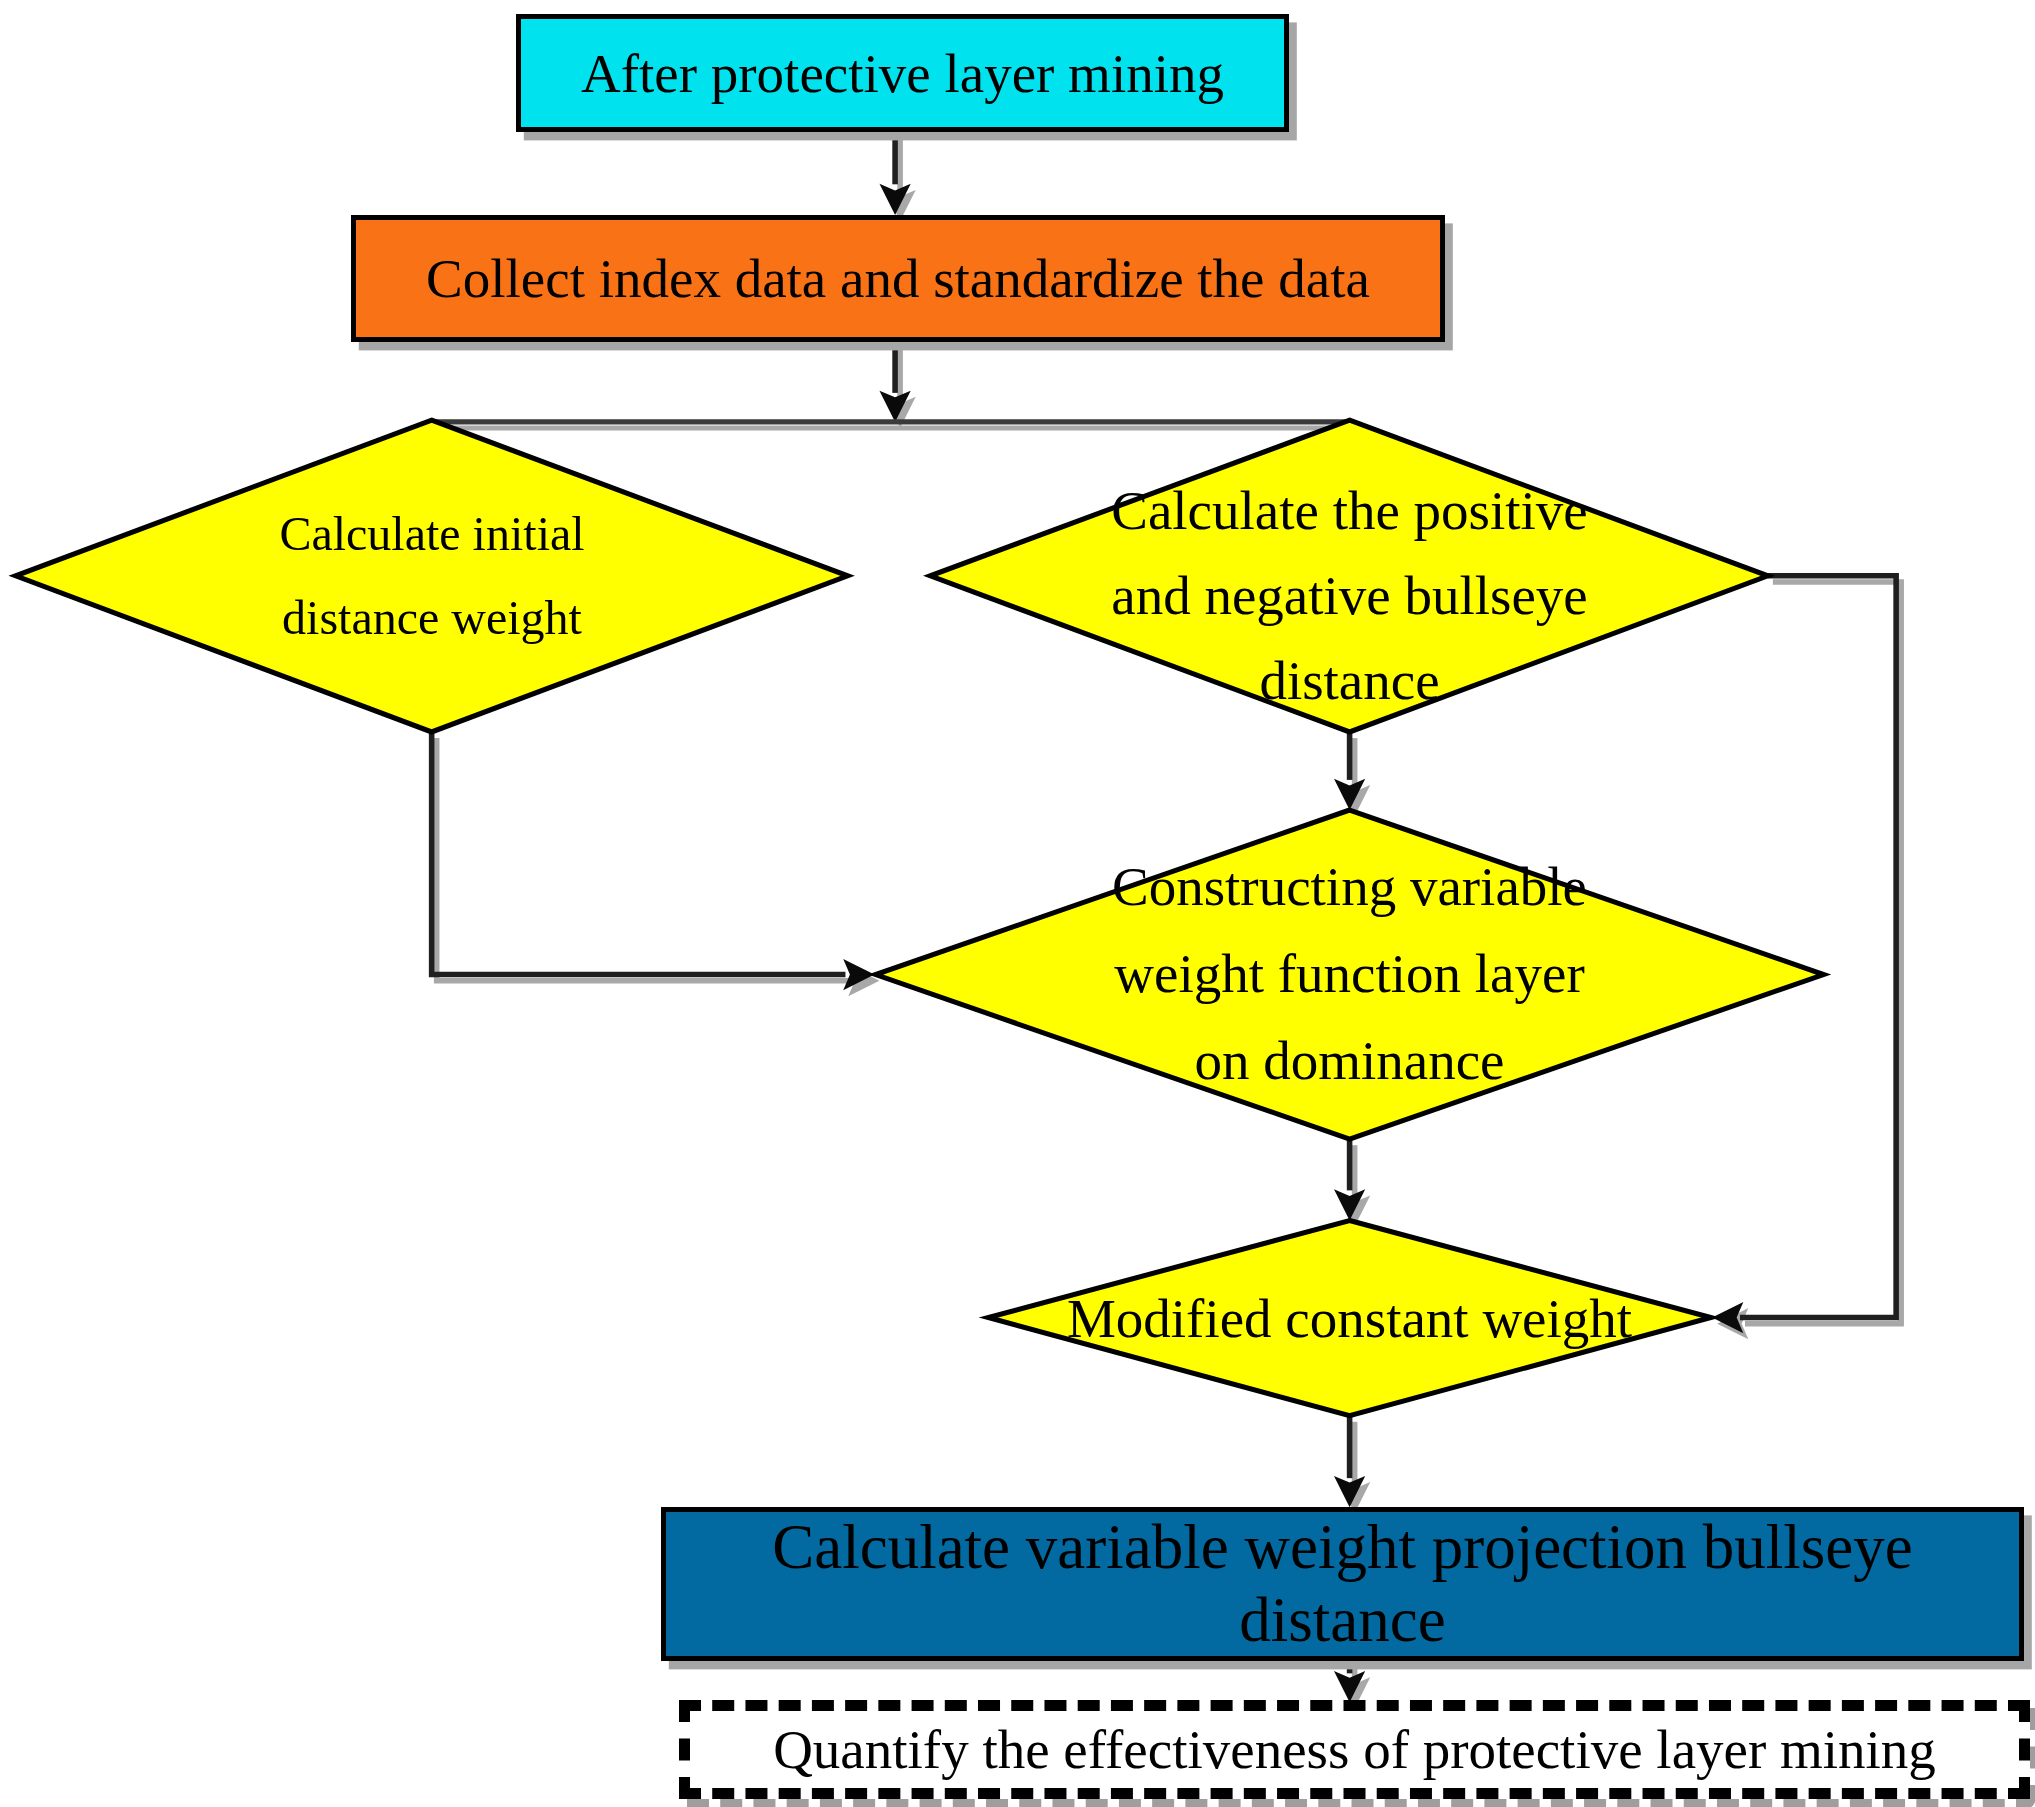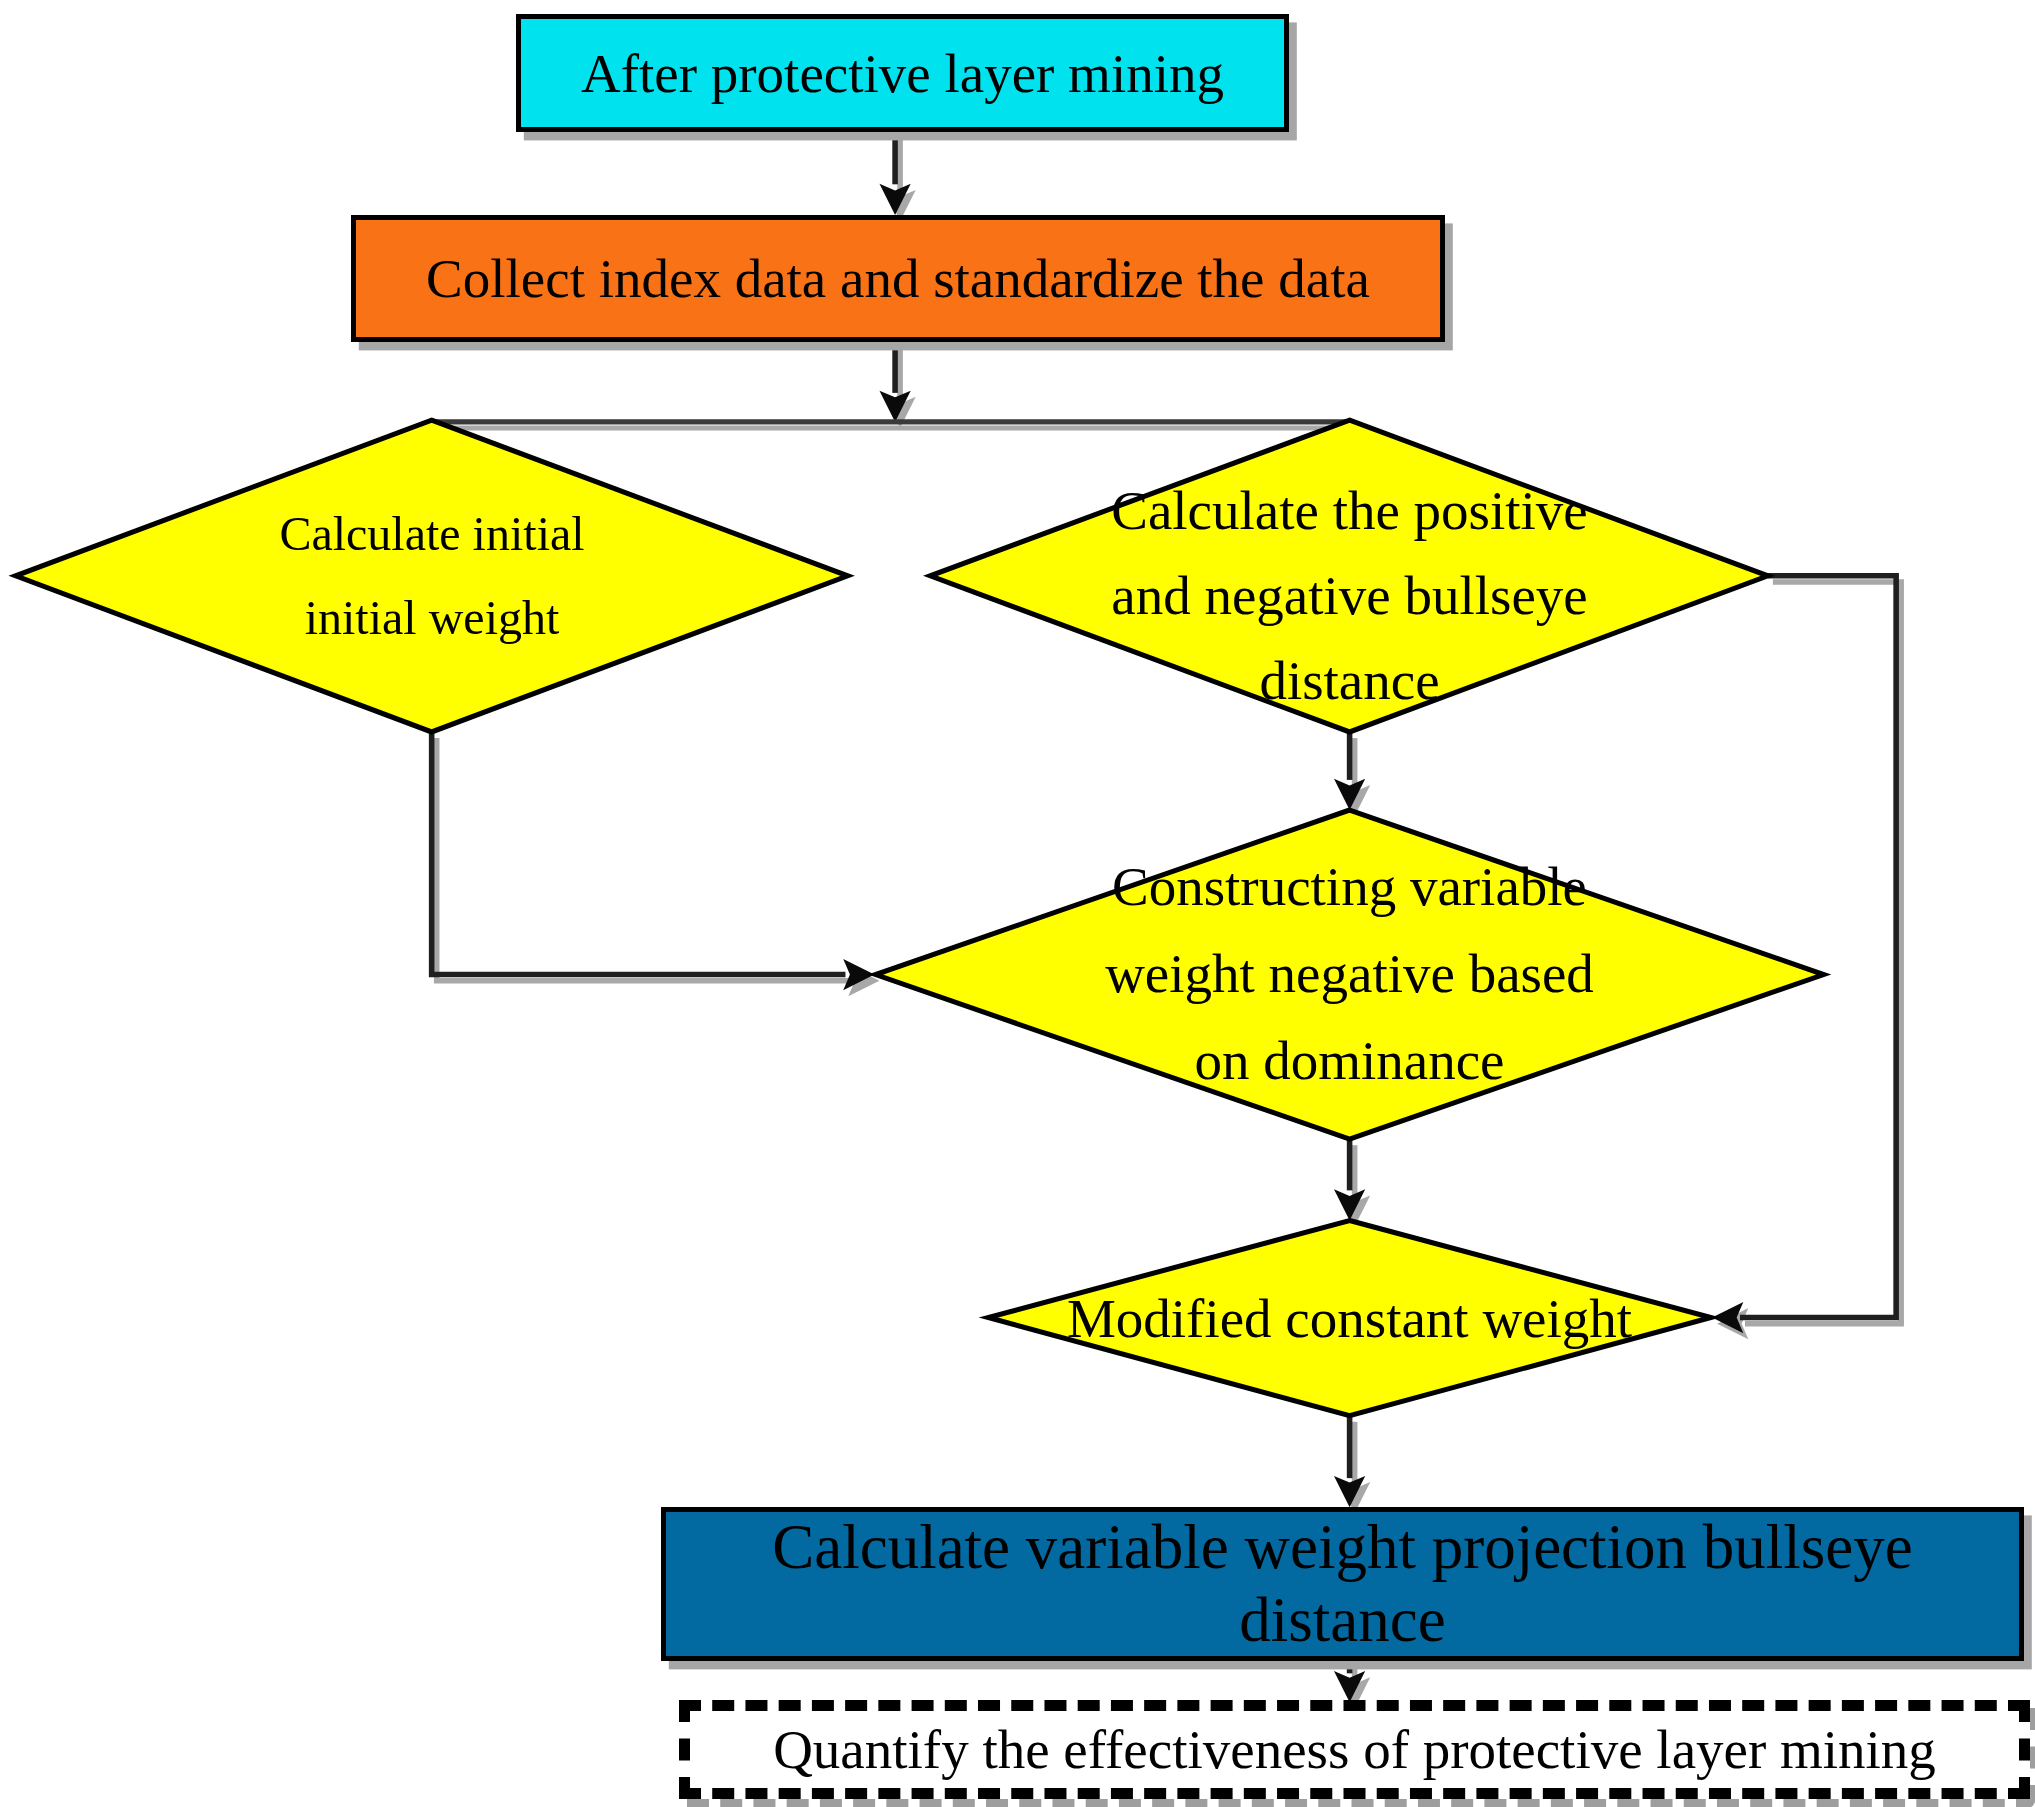--- a/index.html
+++ b/index.html
@@ -106,32 +106,32 @@
     <span>Calculate variable weight projection bullseye distance</span>
   </div>
 
   <div id="quantify-shadow"></div>
   <div class="node" id="node-quantify">
     <span>Quantify the effectiveness of protective layer mining</span>
   </div>
 
   <div class="dlabel" id="label-initial">
     <div>Calculate initial</div>
-    <div>initial weight</div>
+    <div>distance weight</div>
   </div>
 
   <div class="dlabel" id="label-bullseye">
     <div>Calculate the positive</div>
     <div>and negative bullseye</div>
     <div>distance</div>
   </div>
 
   <div class="dlabel" id="label-variable">
     <div>Constructing variable</div>
-    <div>weight negative based</div>
+    <div>weight function layer</div>
     <div>on dominance</div>
   </div>
 
   <div class="dlabel" id="label-modified">
     <div>Modified constant weight</div>
   </div>
 
 </div>
 
 

